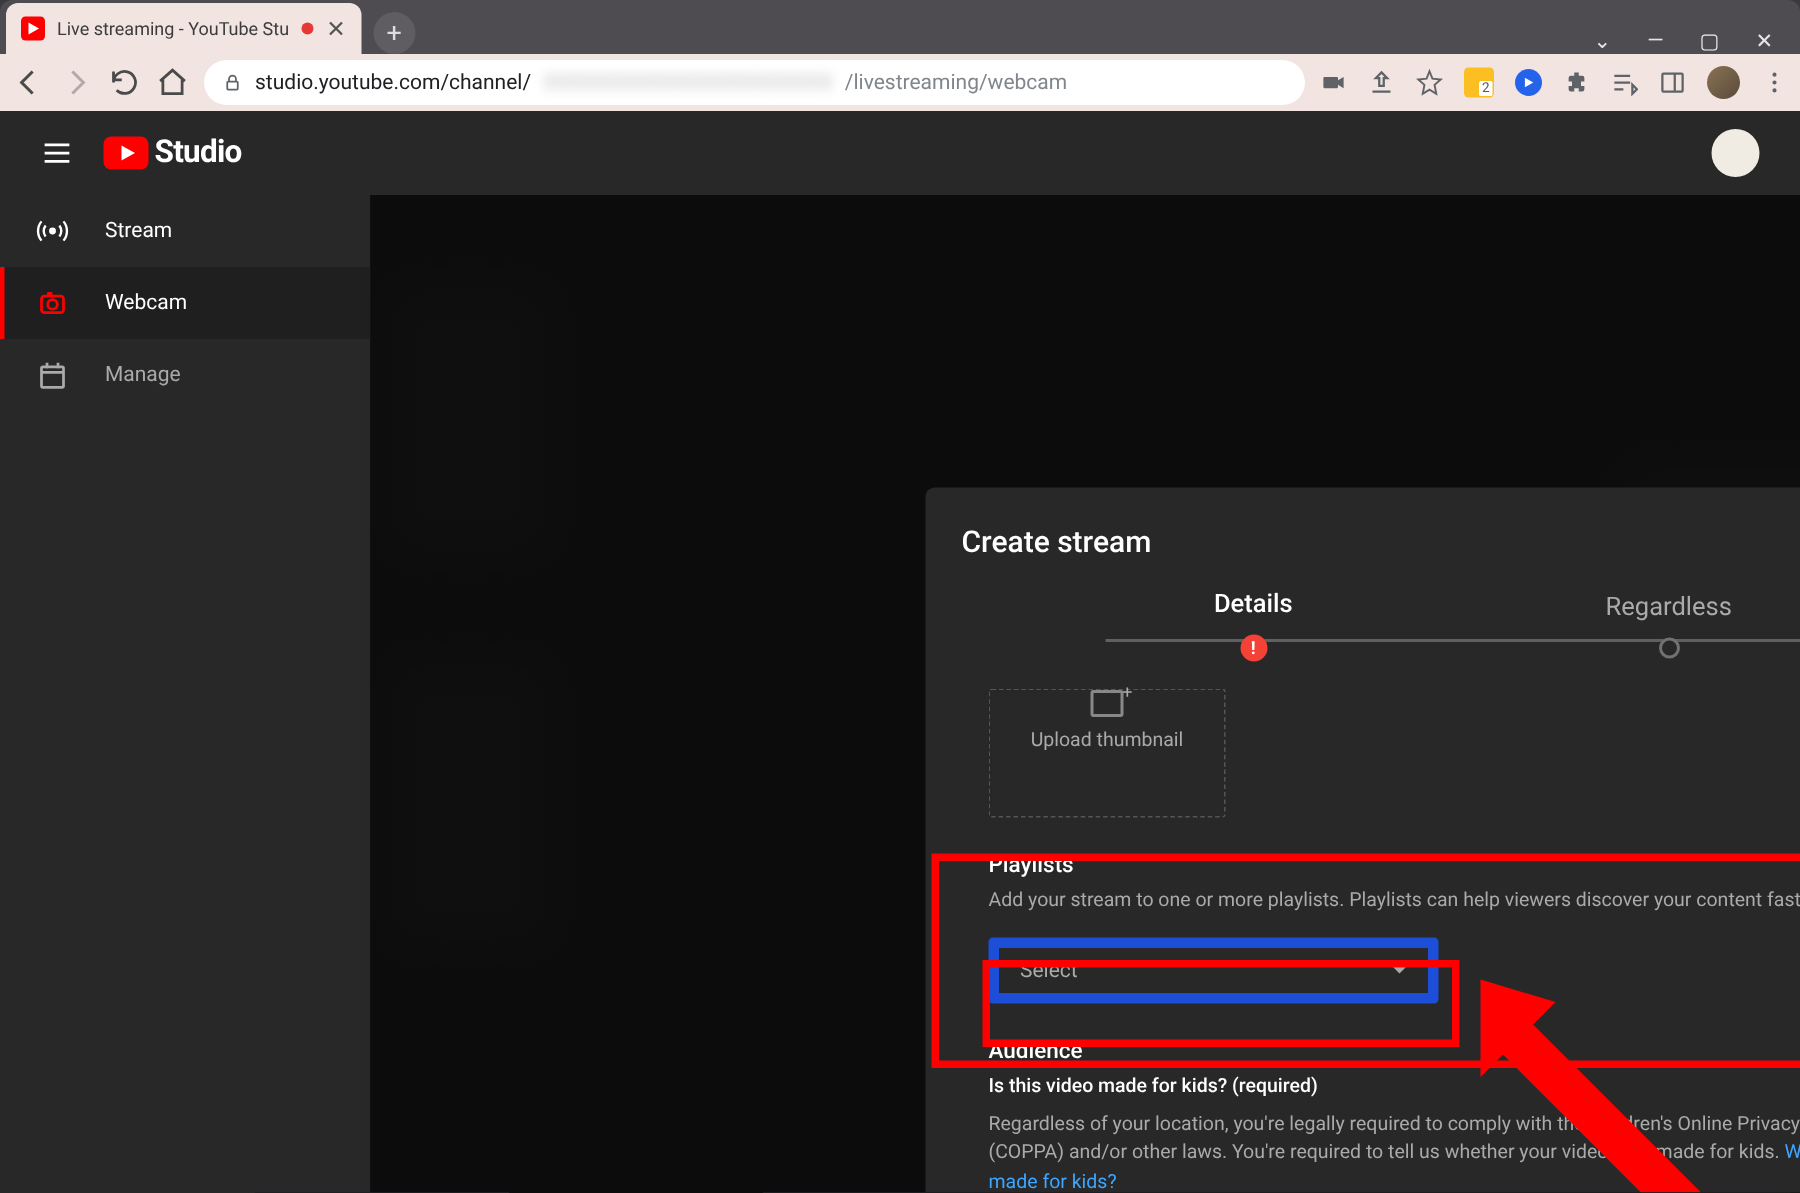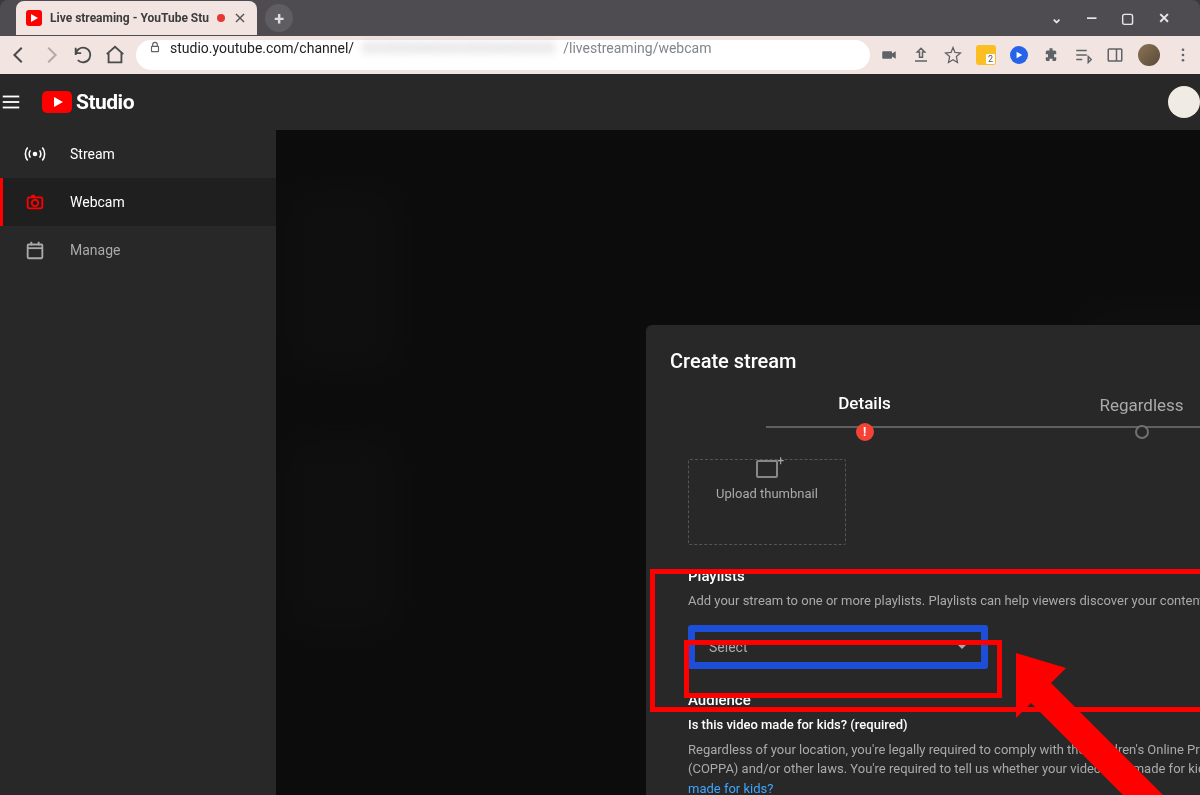--- a/index.html
+++ b/index.html
@@ -1,55 +1,55 @@
 <!DOCTYPE html>
 <html><head>
 <meta charset="utf-8">
 <style>
 * { margin: 0; padding: 0; box-sizing: border-box; font-family: Roboto, Arial, sans-serif; }
 body { background: #3a3a3e; width: 1200px; height: 795px; overflow: hidden; }
 
 
 .chrome { background: #4e4b51; border-radius: 8px; width: 1200px; height: 795px; display: flex; flex-direction: column; }
-.tabstrip { display: flex; align-items: center; height: 36px; padding: 0 16px; gap: 8px; font-weight: bold; }
+.tabstrip { display: flex; align-items: flex-end; height: 36px; padding: 0 4px; gap: 8px; }
 .tab { display: flex; align-items: center; gap: 8px; background: #f1e4e1; border-radius: 8px 8px 0 0; height: 34px; padding: 0 10px; min-width: 230px; color: #3c3c3c; font-size: 12px; }
 .tab .favicon { width: 16px; height: 16px; background: #f00; border-radius: 3px; display: flex; align-items: center; justify-content: center; }
 .tab .favicon svg { width: 10px; height: 10px; fill: #fff; }
 .tab .recdot { width: 8px; height: 8px; border-radius: 50%; background: #e53935; margin-left: auto; }
 .tab .tabclose { width: 14px; height: 14px; color: #555; }
 .newtab { width: 28px; height: 28px; border-radius: 50%; background: #5f5c62; color: #ddd; display: flex; align-items: center; justify-content: center; font-size: 18px; }
 .winctrl { margin-left: auto; display: flex; gap: 24px; color: #e6e6e6; padding-right: 14px; }
 .winctrl span { font-size: 14px; }
 
 .toolbar { background: #f1e4e1; height: 38px; display: flex; align-items: center; padding: 0 8px; gap: 10px; }
 .toolbar .navbtn { width: 22px; height: 22px; display: flex; align-items: center; justify-content: center; color: #4a4a4a; }
 .toolbar .navbtn.dim { color: #b4a9a6; }
-.addrbar { flex: 1; background: #fff; border-radius: 16px; height: 30px; display: flex; padding: 0 12px; gap: 8px; color: #202124; font-size: 14px; }
+.addrbar { flex: 1; background: #fff; border-radius: 16px; height: 30px; display: flex; align-items: center; padding: 0 12px; gap: 8px; color: #202124; font-size: 14px; }
 .addrbar .lock { width: 14px; height: 14px; color: #5f6368; }
 .addrbar .urlseg.dim { color: #80868b; }
 .addrbar .urlseg.blur { filter: blur(4px); color: #bbb; }
 .rightex { display: flex; gap: 14px; align-items: center; color: #5f6368; }
 .rightex .ico { width: 18px; height: 18px; display: flex; align-items: center; justify-content: center; }
 .ext-yellow { background: #fbbf24; width: 20px; height: 20px; border-radius: 3px; position: relative; font-size: 9px; color: #fff; display: flex; align-items: flex-end; justify-content: flex-end; }
 .ext-blue { background: #2563eb; width: 18px; height: 18px; border-radius: 50%; display:flex; align-items:center; justify-content:center; }
 .avatar-ext { width: 22px; height: 22px; border-radius: 50%; background: linear-gradient(135deg,#8b7355,#5a4a3a); }
 
 
 .app { flex: 1; background: #000; display: flex; flex-direction: column; overflow: hidden; }
-.appheader { background: #282828; height: 56px; display: flex; align-items: center; padding: 0 0; gap: 20px; }
+.appheader { background: #282828; height: 56px; display: flex; align-items: center; padding: 0 27px; gap: 20px; }
 .hamburger { width: 22px; height: 22px; color: #fff; cursor: pointer; }
 .ytlogo { display: flex; align-items: center; gap: 4px; }
 .ytplay { width: 30px; height: 22px; background: #f00; border-radius: 5px; display: flex; align-items: center; justify-content: center; }
 .ytplay::before { content: ""; border-left: 9px solid #fff; border-top: 5px solid transparent; border-bottom: 5px solid transparent; margin-left: 2px; }
 .ytword { color: #fff; font-weight: 700; font-size: 21px; letter-spacing: -0.5px; }
 .appheader .spacer { flex: 1; }
 .useravatar { width: 32px; height: 32px; border-radius: 50%; background: #f0ece4; display:flex; align-items:center; justify-content:center; font-size:10px; color:#888; }
 
 .appbody { flex: 1; display: flex; overflow: hidden; }
-.sidebar { width: 276px; background: #282828; display: flex; flex-direction: column; }
+.sidebar { width: 247px; background: #282828; display: flex; flex-direction: column; }
 .sideitem { display: flex; align-items: center; gap: 24px; padding: 0 24px; height: 48px; color: #aaa; font-size: 14px; cursor: pointer; }
 .sideitem.active { background: #1f1f1f; color: #fff; border-left: 3px solid #f00; padding-left: 21px; }
 .sideitem.active .sicon { color: #f00; }
 .sideitem.first { color: #fff; }
 .sicon { width: 22px; height: 22px; display: flex; align-items: center; justify-content: center; }
 .sidefoot { margin-top: auto; }
 .sidefoot .sideitem { color: #aaa; }
 
 .main { flex: 1; position: relative; background: #0c0c0c; overflow: hidden; }
 .bgblur { position: absolute; inset: 0; filter: blur(14px) brightness(0.35); }

